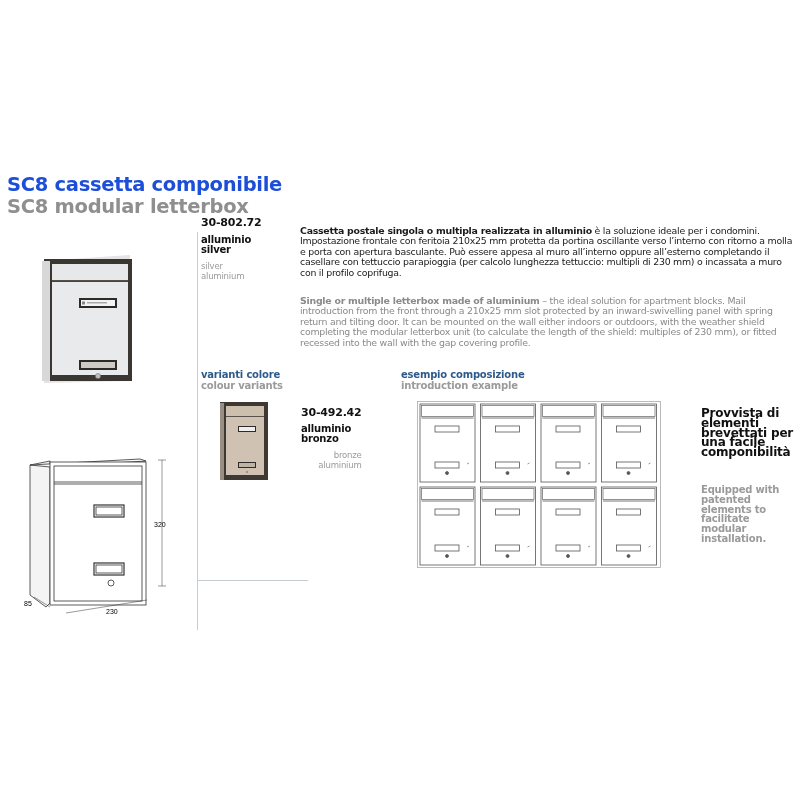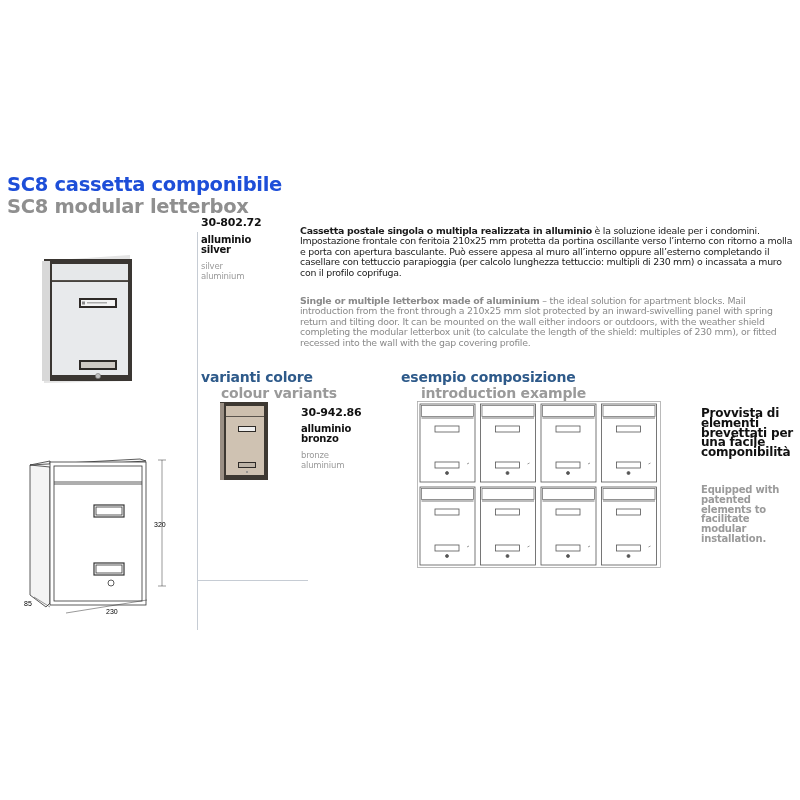--- a/index.html
+++ b/index.html
@@ -15,22 +15,22 @@
 
   .code { font-size: 11px; font-weight: bold; color: #111; letter-spacing: -0.2px; white-space: nowrap; }
   .mat-it { font-size: 10px; font-weight: bold; color: #111; line-height: 10px; letter-spacing: -0.2px; }
   .mat-en { font-size: 8.5px; color: #9a9a9a; line-height: 10px; letter-spacing: -0.2px; }
 
   .desc { font-size: 9.4px; line-height: 10.4px; letter-spacing: -0.25px; width: 500px; }
   .desc-it { left: 300px; top: 226px; color: #1a1a1a; }
   .desc-en { left: 300px; top: 296px; color: #8a8a8a; }
   .desc b { font-weight: bold; text-align: center; }
 
-  .sec-it { font-size: 14px; font-weight: bold; color: #2e5a8a; letter-spacing: -0.2px; white-space: nowrap; }
-  .sec-en { font-size: 14px; font-weight: bold; color: #9a9a9a; letter-spacing: -0.2px; white-space: nowrap; margin-left: 20px; }
+  .sec-it { font-size: 10px; font-weight: bold; color: #2e5a8a; letter-spacing: -0.2px; white-space: nowrap; }
+  .sec-en { font-size: 10px; font-weight: bold; color: #9a9a9a; letter-spacing: -0.2px; white-space: nowrap; }
 
   .note-it { left: 701px; top: 409px; width: 95px; font-size: 12px; font-weight: bold; color: #111; line-height: 9.8px; letter-spacing: -0.2px; }
   .note-en { left: 701px; top: 453px; width: 95px; font-size: 10px; font-weight: bold; color: #9a9a9a; line-height: 9.8px; letter-spacing: -0.2px; margin-top: 32px; }
 
   
   .photo-silver { left: 38px; top: 253px; width: 100px; height: 130px; }
   .photo-bronze { left: 218px; top: 400px; width: 52px; height: 82px; }
 
   .dims { font-size: 7px; color: #333; font-family: "Liberation Sans", sans-serif; }
 </style>
@@ -86,26 +86,26 @@
   <rect x="8" y="16" width="38" height="1" fill="#5a534c"></rect>
   <rect x="8" y="17" width="38" height="58" fill="#cfc2b2"></rect>
   <rect x="20" y="26" width="18" height="6" fill="#2e2a27"></rect>
   <rect x="21" y="27" width="16" height="4" fill="#eeeeee"></rect>
   <rect x="20" y="62" width="18" height="6" fill="#2e2a27"></rect>
   <rect x="21" y="63" width="16" height="4" fill="#bdb3a6"></rect>
   <circle cx="29" cy="72" r="1" fill="#888"></circle>
 </svg>
 
 <div class="abs" style="left:301px; top:406px;">
-  <div class="code">30-942.86</div>
+  <div class="code">30-492.42</div>
   <div style="margin-top:5px;">
     <div class="mat-it">alluminio</div>
     <div class="mat-it">bronzo</div>
   </div>
-  <div style="margin-top:6px;">
+  <div style="margin-top:6px;text-align:right;">
     <div class="mat-en">bronze</div>
     <div class="mat-en">aluminium</div>
   </div>
 </div>
 
 <div class="abs" style="left:401px; top:369px;">
   <div class="sec-it">esempio composizione</div>
   <div class="sec-en">introduction example</div>
 </div>
 

